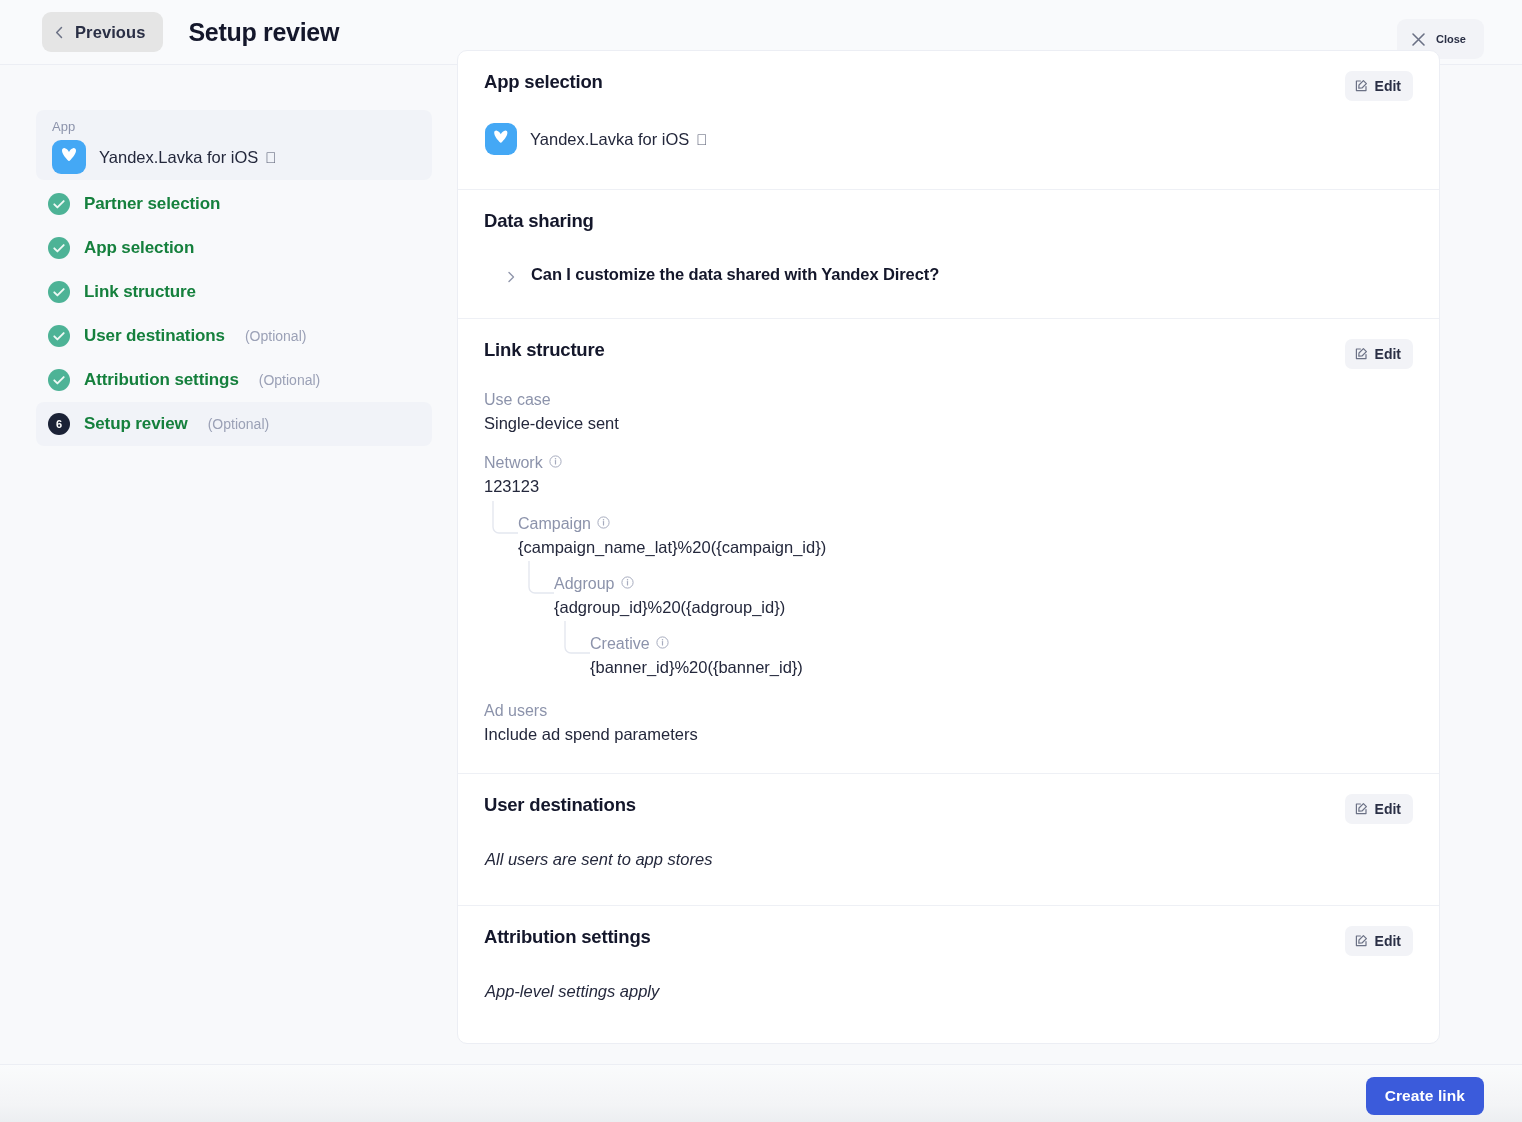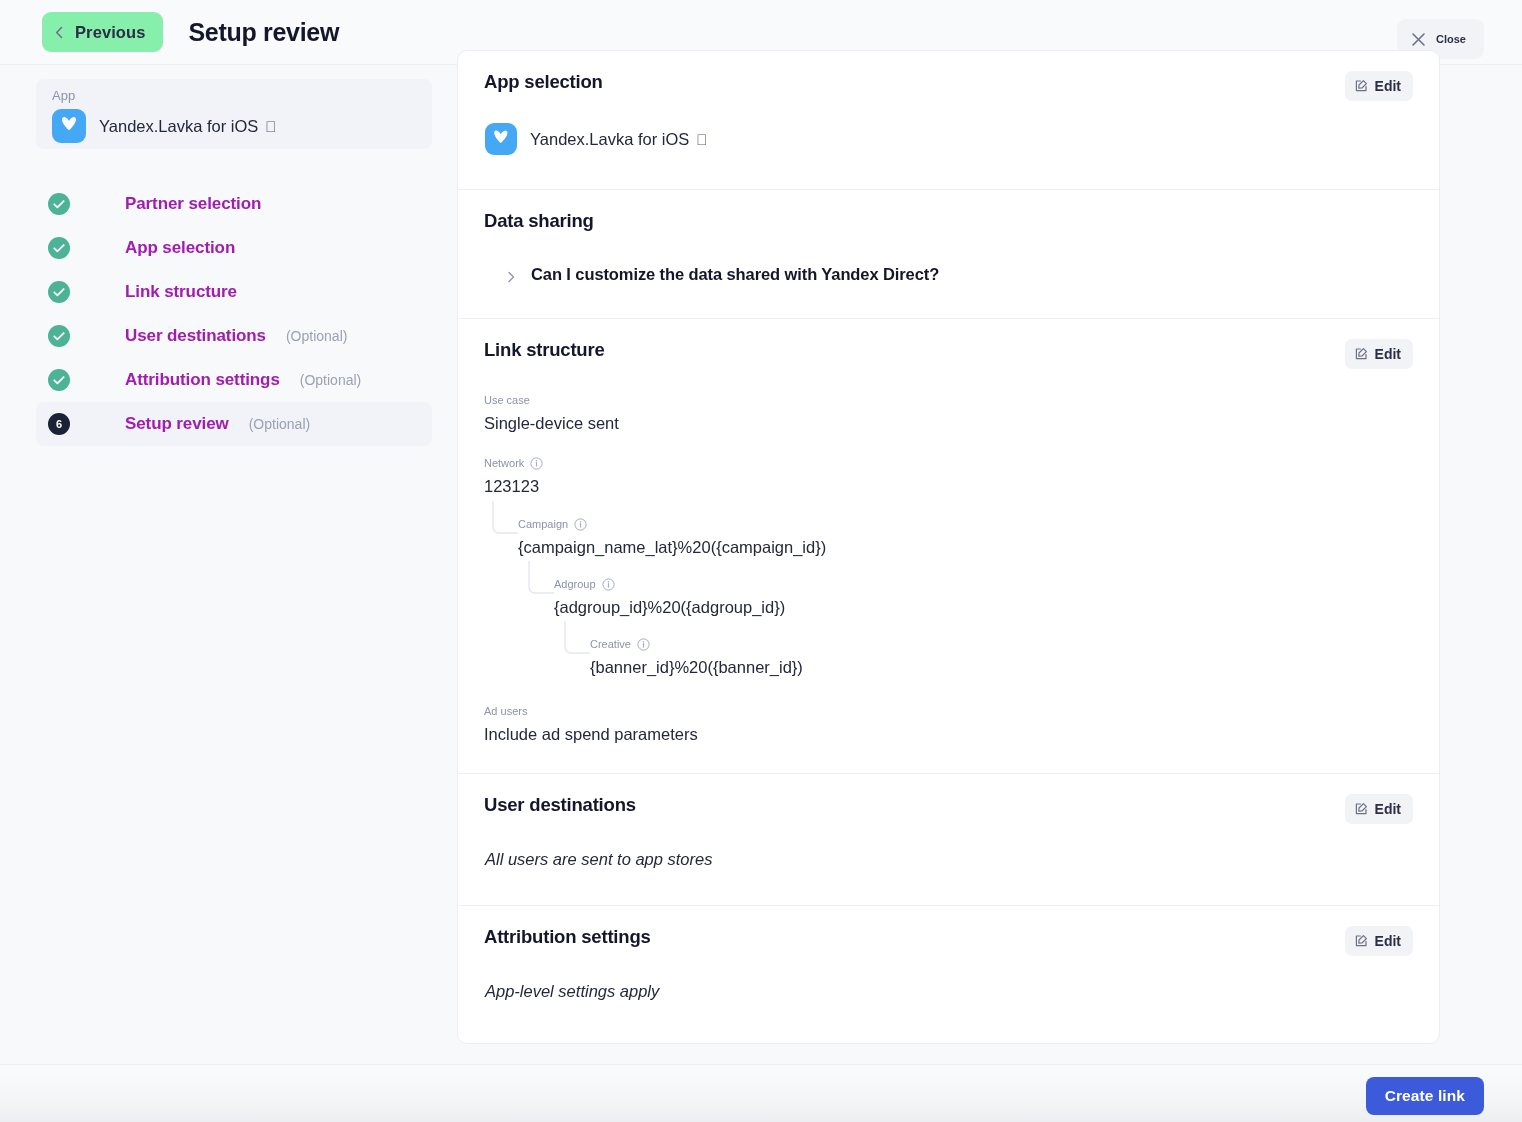--- a/index.html
+++ b/index.html
@@ -19,21 +19,21 @@
   .header {
     position: absolute; left: 0; top: 0;
     width: 1522px; height: 65px;
     background: #f9fafc;
     border-bottom: 1px solid #eceef4;
     display: flex; align-items: center;
   }
   .prev-btn {
     margin-left: 42px;
     height: 40px; padding: 0 17px 0 11px;
-    background: #86efac;
+    background: #e5e5e5;
     border: none; border-radius: 9px;
     display: flex; align-items: center; gap: 9px;
     cursor: pointer;
   }
   .prev-btn .lbl { font-size: 16.5px; font-weight: 700; color: #2a2f45; letter-spacing: .1px; }
   .chev-left { width: 13px; height: 13px; display:block; }
   .page-title {
     margin-left: 26px;
     font-size: 25px; font-weight: 700; color: #14172b;
     letter-spacing: -.3px;
@@ -47,21 +47,21 @@
   .close-btn .lbl { font-size: 11px; font-weight: 700; color: #2a2f45; }
   .x-icon { width: 15px; height: 15px; display:block; }
 
   
   .sidebar {
     position: absolute; left: 0; top: 65px;
     width: 457px; height: 999px;
     background: #f8f9fb;
   }
   .app-card {
-    position: absolute; left: 36px; top: 14px;
+    position: absolute; left: 36px; top: 45px;
     width: 396px; height: 70px;
     background: #f1f3f8;
     border-radius: 8px;
     padding: 9px 0 0 16px;
   }
   .app-card .cap { font-size: 13px; color: #8c93ab; line-height: 16px; }
   .app-row { display: flex; align-items: center; gap: 13px; margin-top: 5px; }
   .app-icon {
     width: 34px; height: 34px; border-radius: 9px;
     background: #44a8f5; position: relative; flex: 0 0 auto;
@@ -72,21 +72,21 @@
   }
   .apple { font-size: 15px; color: #555a70; line-height: 1; }
 
   .steps { position: absolute; left: 36px; top: 117px; width: 396px; }
   .step {
     height: 44px; display: flex; align-items: center; gap: 14px;
     padding-left: 12px; border-radius: 8px; cursor: pointer;
   }
   .step.active { background: #f1f3f8; }
   .badge { width: 22px; height: 22px; flex: 0 0 auto; display:block; }
-  .step-label { font-size: 17px; font-weight: 700; color: #a21caf; letter-spacing: -.1px; margin-left: 41px; }
+  .step-label { font-size: 17px; font-weight: 700; color: #15803d; letter-spacing: -.1px; }
   .step-opt { font-size: 14px; color: #9ba1b6; font-weight: 400; margin-left: 6px; }
 
   
   .card {
     position: absolute; left: 457px; top: 50px;
     width: 983px; min-height: 994px;
     background: #ffffff;
     border: 1px solid #eceef4;
     border-radius: 10px;
     overflow: hidden;
@@ -115,22 +115,22 @@
 
   .faq-row {
     display: flex; align-items: center; gap: 14px;
     padding: 33px 0 34px 21px; cursor: pointer;
   }
   .faq-text { font-size: 16.5px; font-weight: 700; color: #14172b; letter-spacing: -.1px; }
   .chev-right { width: 12px; height: 12px; display:block; }
 
   .fld { padding-top: 20px; }
   .fld-label {
-    font-size: 11px; color: #8c93ab; line-height: 18px;
-    display: flex; align-items: center; gap: 6px;
+    font-size: 16px; color: #8c93ab; line-height: 18px;
+    display: flex; align-items: flex-start; gap: 6px;
   }
   .fld-val { font-size: 16.5px; color: #24283c; line-height: 26px; margin-top: 1px; }
   .info { width: 13px; height: 13px; display: block; }
   .node { position: relative; }
   .node .fld-label { margin-left: 0; }
   .connector { position: absolute; display: block; }
 
   .ad-spend { padding: 22px 0 26px 0; }
 
   .plain-body { font-size: 16.5px; color: #24283c; padding: 26px 0 36px 1px; font-style: italic; }

